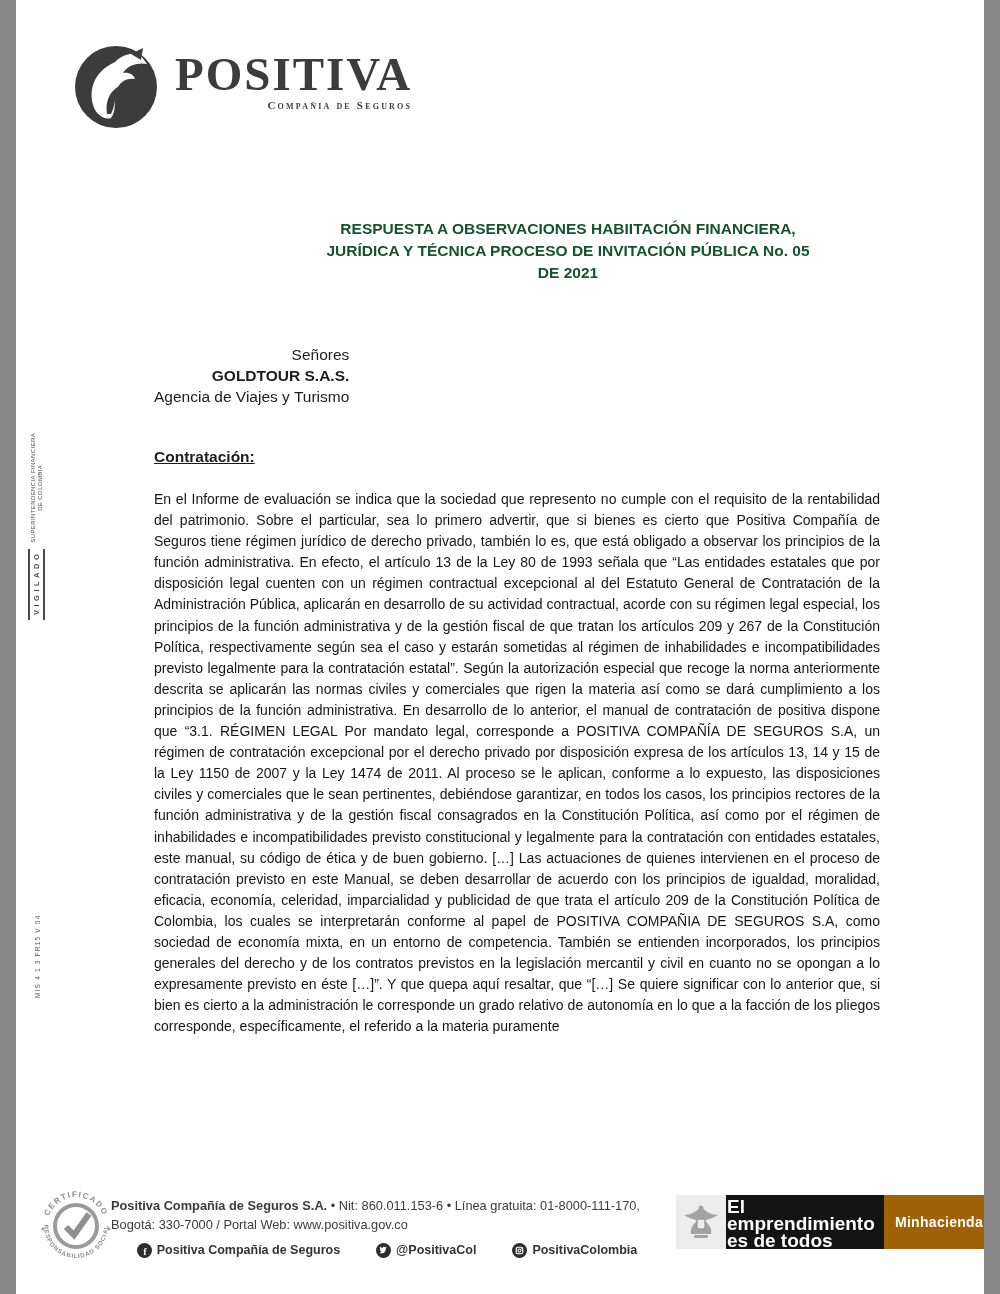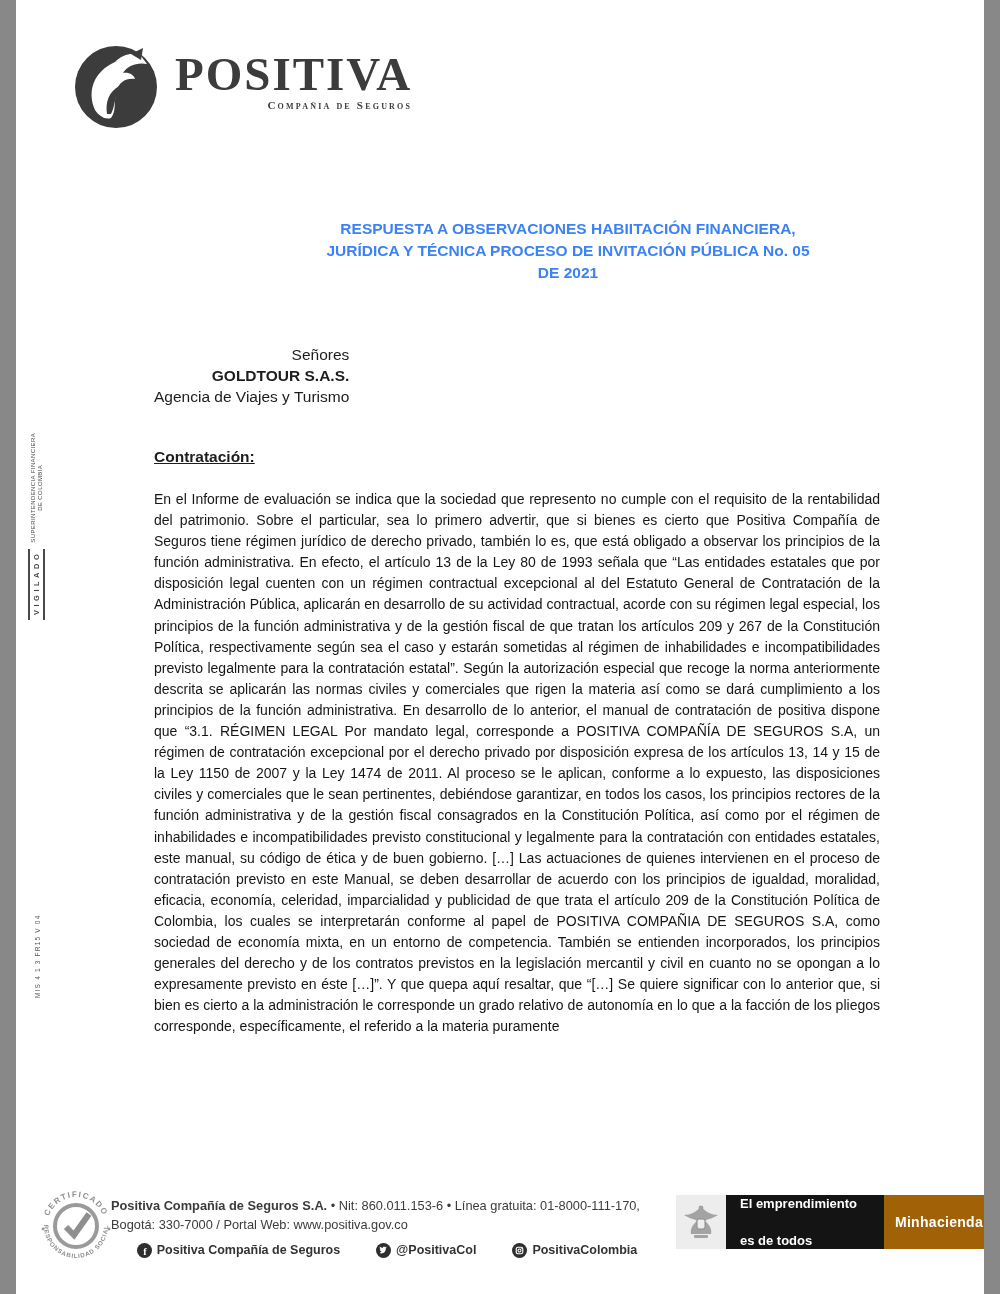--- a/index.html
+++ b/index.html
@@ -16,21 +16,21 @@
     font-family:"Liberation Serif", serif; font-size:47px; font-weight:600;
     letter-spacing:2px; color:#3c3c3c; line-height:48px;
   }
   .logo-tagline {
     font-family:"Liberation Serif", serif; font-size:11px; font-weight:600;
     letter-spacing:2.2px; color:#3c3c3c; margin-top:1px; font-variant:small-caps;
   }
   
   .doc-title {
     position:absolute; left:190px; top:218px; width:724px;
-    text-align:center; font-weight:bold; font-size:15.5px; line-height:22px; color:#3b82f6;
+    text-align:center; font-weight:bold; font-size:15.5px; line-height:22px; color:#14532d;
   }
   
   .recipient { position:absolute; left:138px; top:344px; font-size:15.5px; line-height:21px;text-align:right; }
   .recipient .bold { font-weight:bold; }
   
   .section-heading {
     position:absolute; left:138px; top:448px;
     font-weight:bold; font-size:15.5px; text-decoration:underline;
   }
   
@@ -56,21 +56,21 @@
     text-align:left; font-size:12.8px; line-height:19px; color:#3b3b3b;
   }
   .footer-center .bold { font-weight:bold; }
   .social-row { display:flex; justify-content:center; gap:36px; margin-top:7px; align-items:center; }
   .social-item { display:flex; align-items:center; gap:5px; font-weight:bold; font-size:12.5px; color:#333; }
   .seal { position:absolute; left:20px; top:1186px; }
   .gov-banner { position:absolute; left:660px; top:1195px; height:54px; display:flex; }
   .gov-emblem { width:50px; background:#ededed; display:flex; align-items:center; justify-content:center; }
   .gov-slogan {
     width:158px; background:#141414; color:#fff; display:flex; flex-direction:column;
-    justify-content:space-between; padding-left:14px; font-weight:bold; font-size:13px; line-height:17px;
+    justify-content:flex-end; padding-left:1px; font-weight:bold; font-size:19px; line-height:17px;
   }
   .gov-ministry {
     width:110px; background:#a16207; color:#fff; display:flex; align-items:center;
     justify-content:center; font-weight:bold; font-size:14px; letter-spacing:0.3px;
   }
 </style>
 </head>
 <body>
 
 <div id="page">

